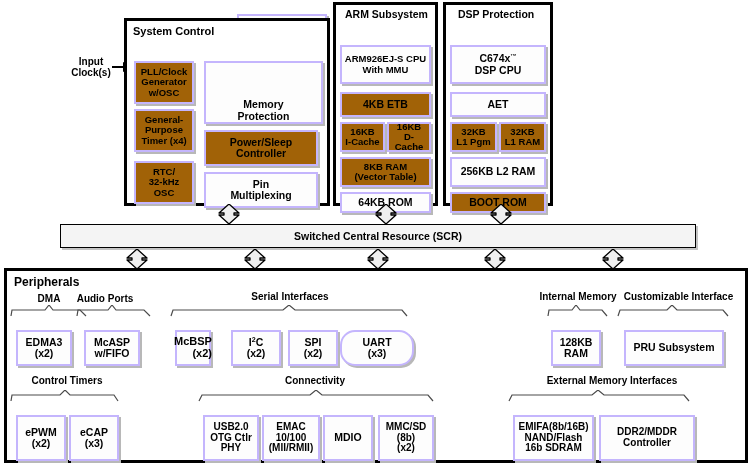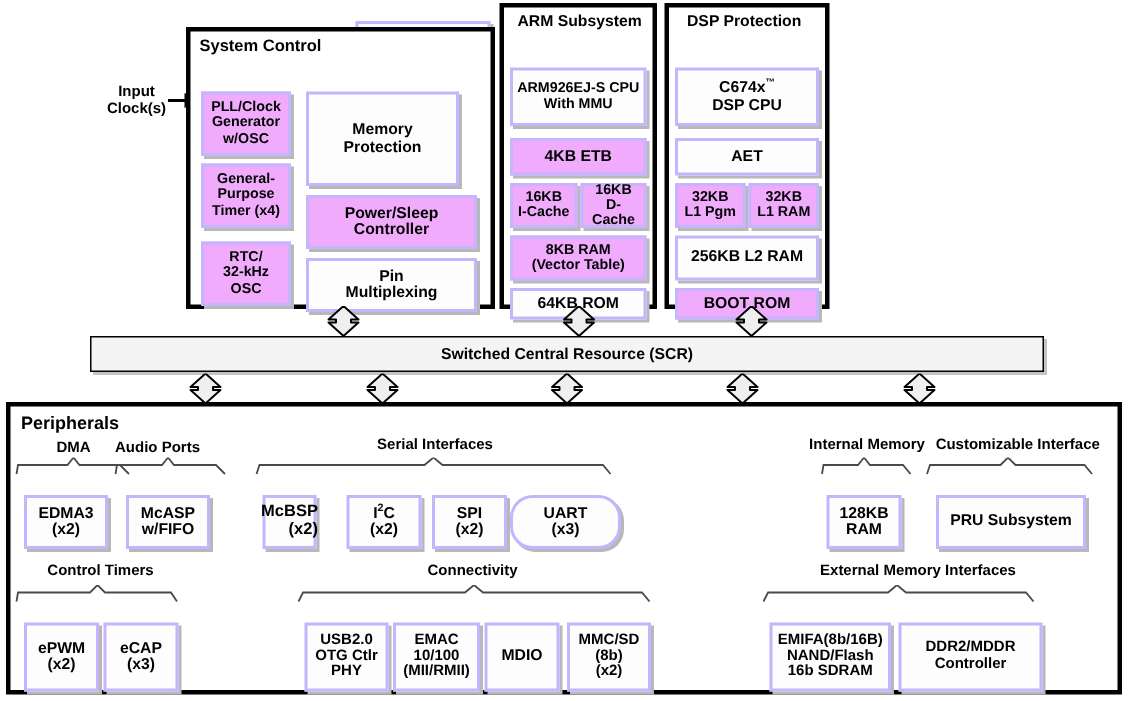--- a/index.html
+++ b/index.html
@@ -29,21 +29,21 @@
   .outer{
     position:absolute;box-sizing:border-box;
     background:#ffffff;
     border:3px solid #000;
   }
   .outer-title{
     position:absolute;font-weight:bold;white-space:nowrap;
   }
 
   
-  .lite{background:#f0abfc;}
+  .lite{background:#a16207;}
 
   .scr{
     position:absolute;box-sizing:border-box;
     background:#f4f4f4;border:1px solid #000;
     box-shadow:2px 2px 0 0 #c4c4c4;
     display:flex;align-items:center;justify-content:center;
     font-weight:bold;
   }
 
   
@@ -83,21 +83,21 @@
   <div class="box lite" style="left:134px;top:49px;width:60px;height:43px;font-size:9.5px;">
     <span class="t">PLL/Clock<br>Generator<br>w/OSC</span>
   </div>
   <div class="box lite" style="left:134px;top:97px;width:60px;height:43px;font-size:9.5px;">
     <span class="t">General-<br>Purpose<br>Timer (x4)</span>
   </div>
   <div class="box lite" style="left:134px;top:149px;width:60px;height:43px;font-size:9.5px;">
     <span class="t">RTC/<br>32-kHz<br>OSC</span>
   </div>
 
-  <div class="box" style="left:204px;top:49px;width:102px;height:63px;font-size:10.5px;">
+  <div class="box" style="left:204px;top:49px;width:119px;height:63px;font-size:10.5px;align-items:flex-end;">
     <span class="t">Memory<br>Protection</span>
   </div>
   <div class="box lite" style="left:204px;top:118px;width:114px;height:36px;font-size:10.5px;">
     <span class="t">Power/Sleep<br>Controller</span>
   </div>
   <div class="box" style="left:204px;top:160px;width:114px;height:36px;font-size:10.5px;">
     <span class="t">Pin<br>Multiplexing</span>
   </div>
 
   <div class="outer" style="left:333px;top:2px;width:105px;height:204px;"></div>

